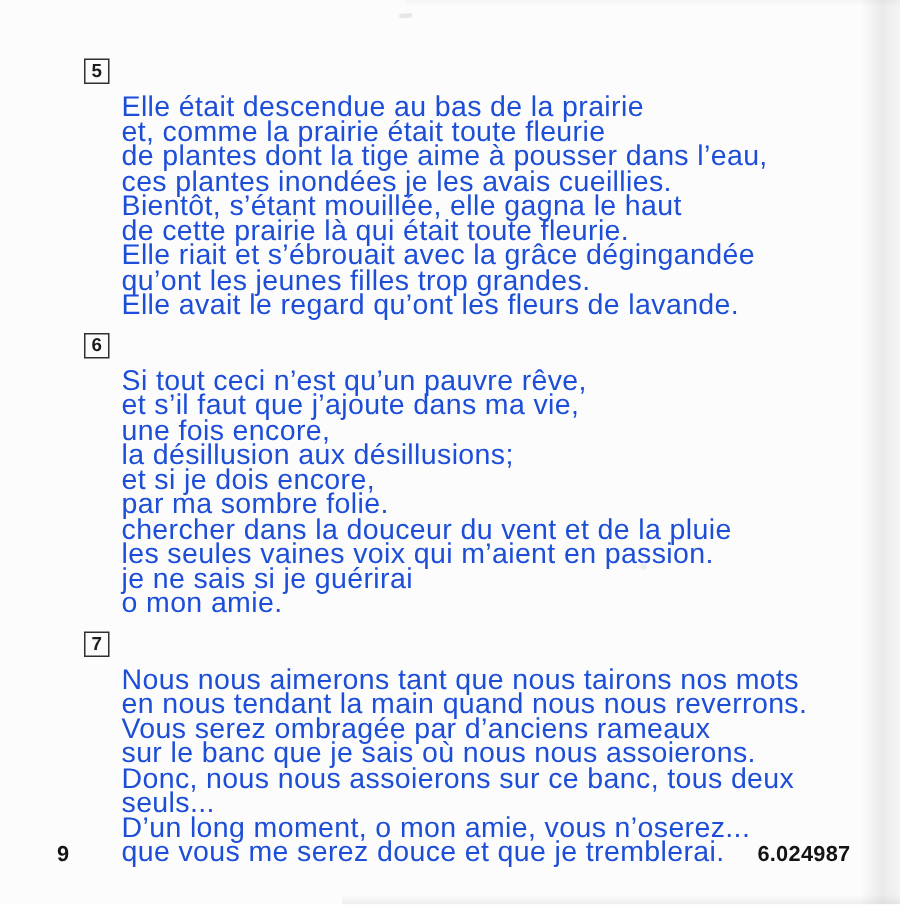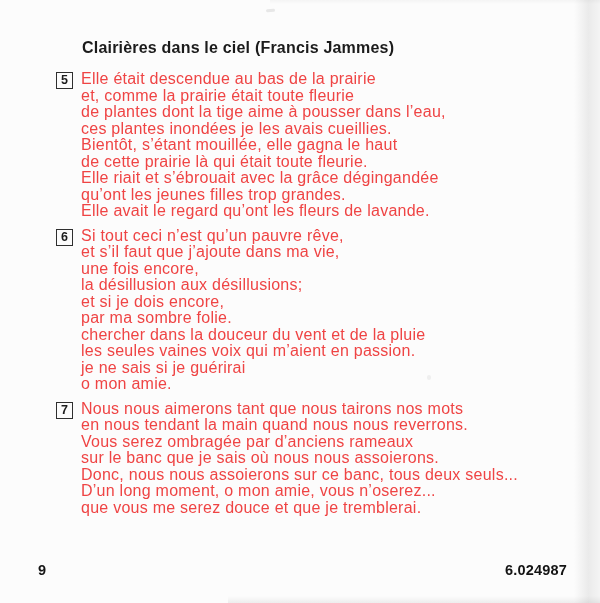--- a/index.html
+++ b/index.html
@@ -78,25 +78,26 @@
     margin: 1px 8px 0 0;
     border: 1.5px solid #2f2f2f;
     font-size: 12.5px;
     line-height: 15px;
     font-weight: bold;
     text-align: center;
     color: #1d1d1d;
     background: #fcfcfc;
   }
   .lines {
-    font-size: 16px;
+    font-size: 19px;
     line-height: 16.5px;
     letter-spacing: 0.25px;
-    color: #ef4444;
+    color: #1d4ed8;
     white-space: pre-line;
+    margin-top: 26px;
   }
   .page-num {
     position: absolute;
     left: 38px;
     top: 562px;
     font-size: 14.5px;
     font-weight: bold;
     color: #141414;
   }
   .catalog {
@@ -109,21 +110,20 @@
     color: #141414;
   }
 </style>
 </head>
 <body>
 
 <div class="page">
 
   <div class="content">
 
-    <h1 class="title">Clairières dans le ciel (Francis Jammes)</h1>
 
     <div class="stanza">
       <div class="num">5</div>
       <div class="lines">Elle était descendue au bas de la prairie
 et, comme la prairie était toute fleurie
 de plantes dont la tige aime à pousser dans l’eau,
 ces plantes inondées je les avais cueillies.
 Bientôt, s’étant mouillée, elle gagna le haut
 de cette prairie là qui était toute fleurie.
 Elle riait et s’ébrouait avec la grâce dégingandée

